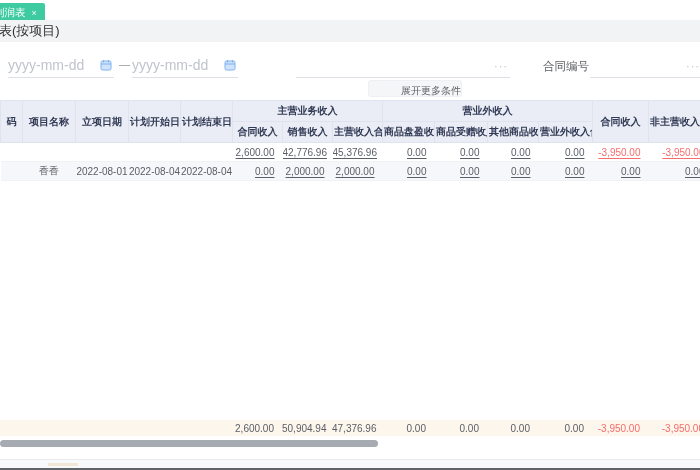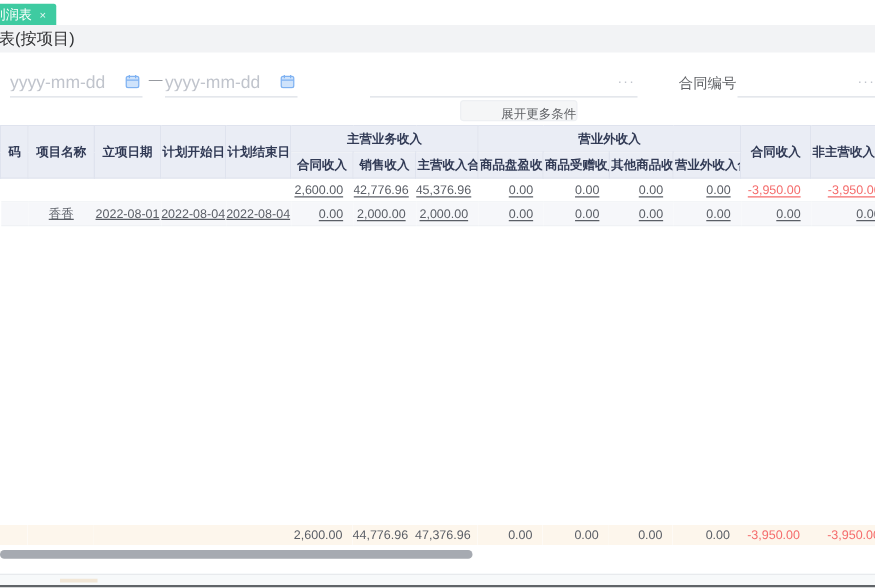--- a/index.html
+++ b/index.html
@@ -52,21 +52,21 @@
     background:#eaedf5;border:1px solid #dfe3ee;
     font-size:10px;font-weight:bold;color:#313a55;
     height:20px;padding:0 1px;white-space:nowrap;overflow:hidden;text-align:center;
   }
   .grid td{
     font-size:10px;color:#5a5e66;height:18px;padding:0;
     border-bottom:1px solid #f0f2f5;white-space:nowrap;overflow:hidden;
   }
   .grid tbody tr:nth-child(even){background:#f6f7fa;}
   td.c-code{text-align:right;}
-  td.c-name,td.c-date{text-align:center;text-decoration:underline;}
+  td.c-name,td.c-date{text-align:center;}
   td.c-num{text-align:right;padding-right:8px;margin-left:22px;}
   .val-link{text-decoration:underline;text-underline-offset:2px;color:#5a5e66;cursor:pointer;}
   .val-link.neg{color:#f56c6c;}
   
   .sum-wrap{position:absolute;top:420px;left:0;width:700px;height:16px;overflow:hidden;}
   table.sum{table-layout:fixed;width:712px;border-collapse:collapse;}
   .sum td{
     background:#fdf6ec;font-size:10px;color:#5a5e66;height:16px;
     padding:0;white-space:nowrap;overflow:hidden;
   }
@@ -237,21 +237,21 @@
         <col style="width:64px">
     </colgroup>
     <tbody>
         <tr id="sum-row">
           <td></td>
           <td></td>
           <td></td>
           <td></td>
           <td></td>
           <td class="c-num">2,600.00</td>
-          <td class="c-num">44,776.96</td>
+          <td class="c-num">50,904.94</td>
           <td class="c-num">47,376.96</td>
           <td class="c-num">0.00</td>
           <td class="c-num">0.00</td>
           <td class="c-num">0.00</td>
           <td class="c-num">0.00</td>
           <td class="c-num neg">-3,950.00</td>
           <td class="c-num neg">-3,950.00</td>
         </tr>
       </tbody>
   </table>

